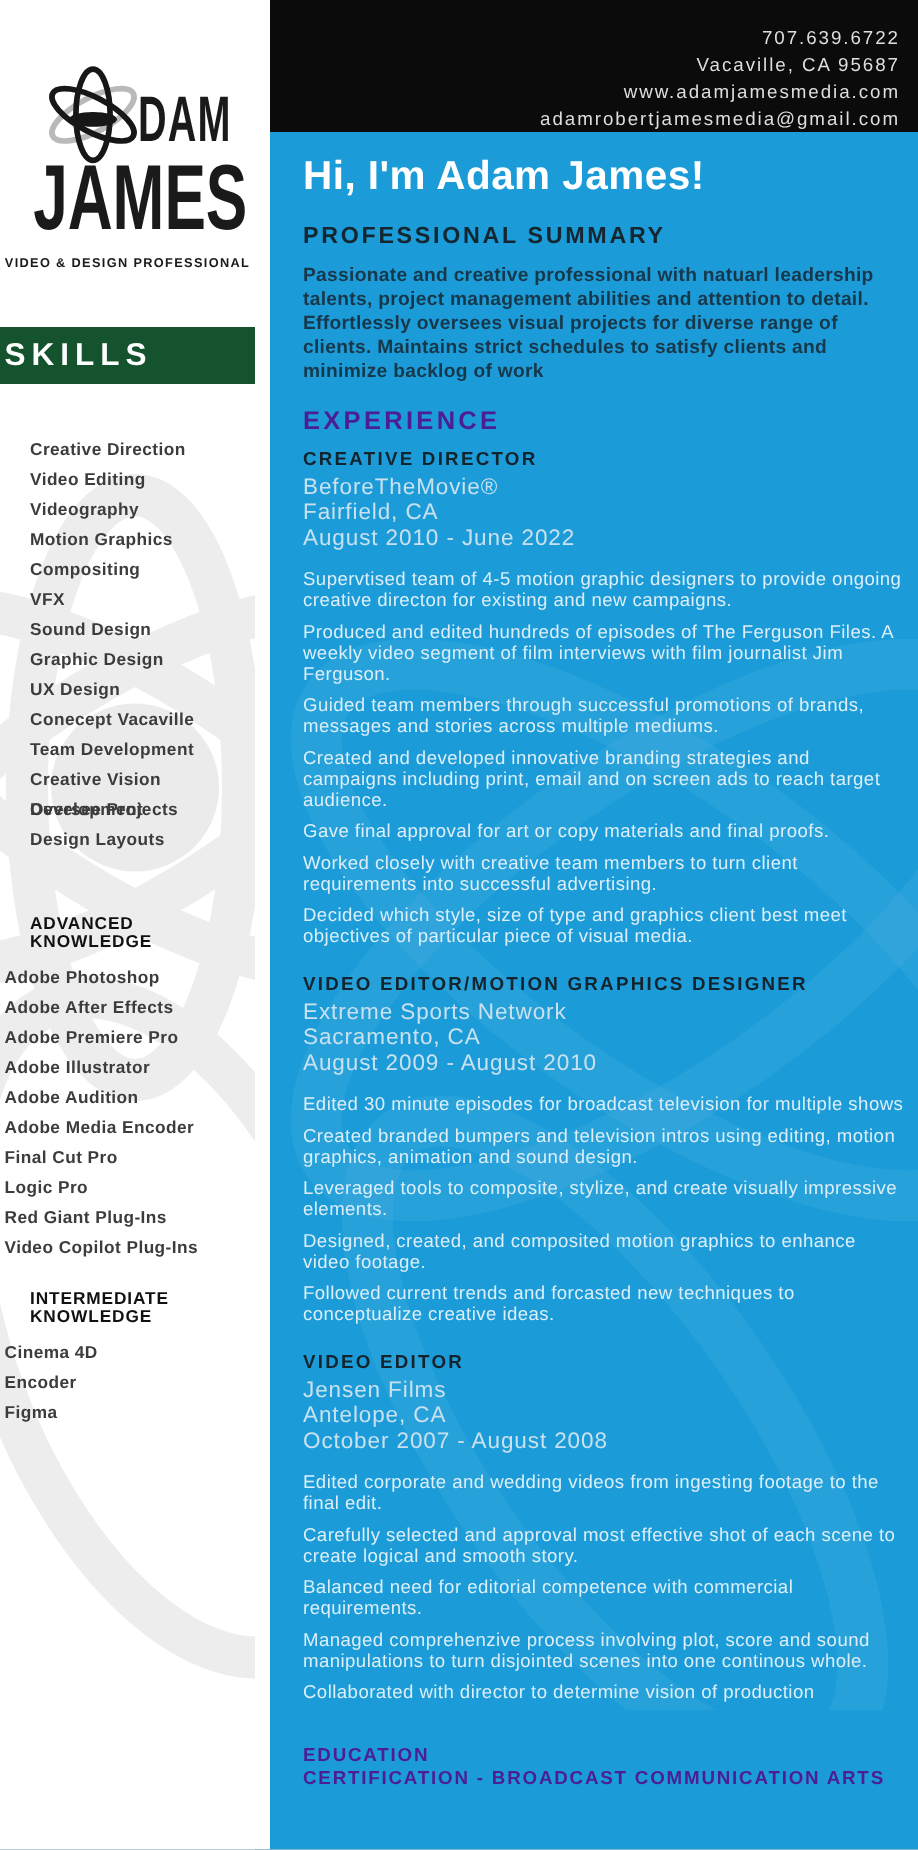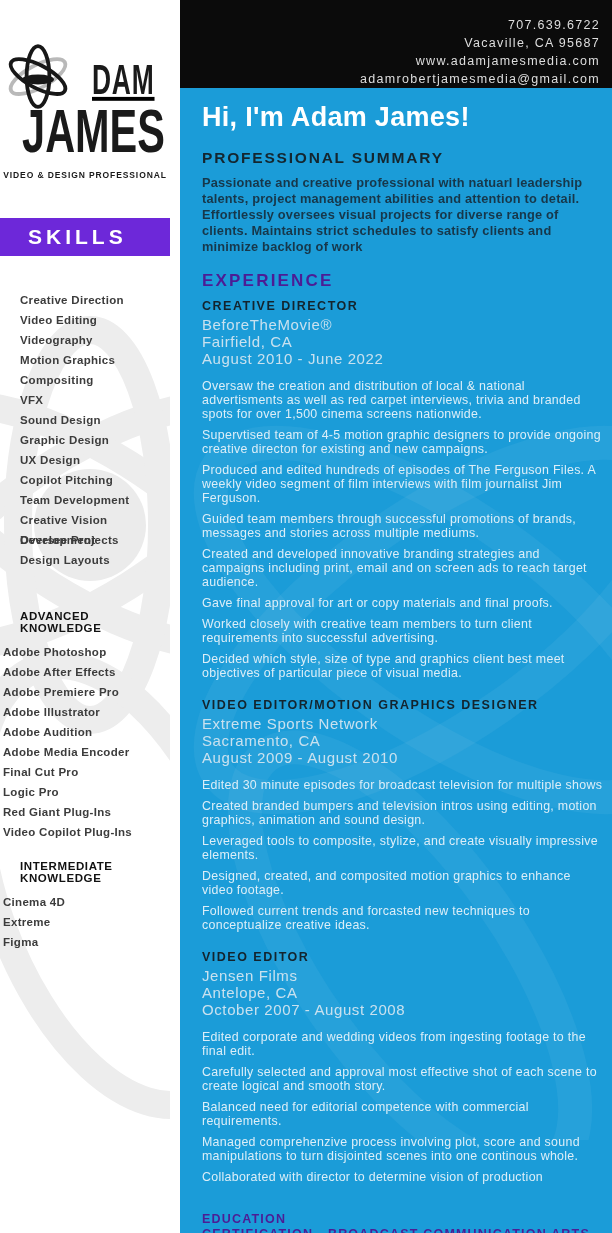--- a/index.html
+++ b/index.html
@@ -3,31 +3,31 @@
 <meta charset="utf-8">
 <style>
   * { box-sizing: border-box; }
   body { margin:0; background:#555; font-family:"Liberation Sans", sans-serif; }
   .page { position:relative; width:612px; height:1233px; margin:0 auto; background:#ffffff; overflow:hidden; }
 
   
   .sidebar { position:absolute; left:0; top:0; width:170px; height:100%; background:#ffffff; overflow:hidden; }
   .side-watermark { position:absolute; top:225px; left:-120px; z-index:1; }
   .logo { position:relative; z-index:2; height:160px; padding-top:38px; text-align:center; }
-  .logo-row { display:flex; align-items:center; justify-content:space-between; height:74px;text-decoration:underline; }
+  .logo-row { display:flex; align-items:center; justify-content:flex-end; height:74px; }
   .atom-svg { width:76px; height:76px; margin-right:-8px; flex:0 0 auto; }
   .dam { display:inline-block; font-size:33px; font-weight:bold; color:#1a1a1a; letter-spacing:1px;
          transform:scaleX(0.8) scaleY(1.3); transform-origin:left center; margin-top:10px; }
   .james { font-size:56px; font-weight:bold; color:#1a1a1a; line-height:0.9; margin-top:-8px;
            transform:scaleX(0.74) scaleY(1.1); transform-origin:center top; letter-spacing:0px; }
   .tagline { font-size:8.5px; font-weight:bold; color:#1a1a1a; letter-spacing:0.9px; margin-top:16px; }
 
-  .skills-bar { position:relative; z-index:2; margin-top:58px; height:38px; background:#6d28d9;
+  .skills-bar { position:relative; z-index:2; margin-top:58px; height:38px; background:#14532d;
                 color:#fff; font-size:21px; font-weight:bold; letter-spacing:4px;
-                line-height:38px; padding-left:28px; }
+                line-height:38px; padding-left:3px; }
   .skill-list { list-style:none; margin:34px 0 0 0; padding:0 0 0 20px; position:relative; z-index:2; }
   .skill-list li { font-size:11.5px; font-weight:bold; color:#3c3c3c; height:20px; line-height:20px; letter-spacing:0.3px; }
   .side-subhead { position:relative; z-index:2; margin:40px 0 0 20px; font-size:11.5px; font-weight:bold;
                   color:#111; letter-spacing:0.6px; }
   .side-subhead.second { margin-top:18px; }
   .sub-list { list-style:none; margin:8px 0 0 0; padding:0 0 0 3px; position:relative; z-index:2; }
   .sub-list li { font-size:11.5px; font-weight:bold; color:#3c3c3c; height:20px; line-height:20px; letter-spacing:0.3px; }
 
   
   .main { position:absolute; left:180px; top:0; width:442px; height:1233px; background:#1b9cd8; overflow:hidden; }
@@ -96,21 +96,21 @@
     <ul class="skill-list">
       <li>Creative Direction</li>
       <li>Video Editing</li>
       <li>Videography</li>
       <li>Motion Graphics</li>
       <li>Compositing</li>
       <li>VFX</li>
       <li>Sound Design</li>
       <li>Graphic Design</li>
       <li>UX Design</li>
-      <li>Copilot Pitching</li>
+      <li>Conecept Vacaville</li>
       <li>Team Development</li>
       <li>Creative Vision Development</li>
       <li>Oversee Projects</li>
       <li>Design Layouts</li>
     </ul>
 
     <div class="side-subhead">ADVANCED KNOWLEDGE</div>
     <ul class="sub-list">
       <li>Adobe Photoshop</li>
       <li>Adobe After Effects</li>
@@ -120,21 +120,21 @@
       <li>Adobe Media Encoder</li>
       <li>Final Cut Pro</li>
       <li>Logic Pro</li>
       <li>Red Giant Plug-Ins</li>
       <li>Video Copilot Plug-Ins</li>
     </ul>
 
     <div class="side-subhead second">INTERMEDIATE KNOWLEDGE</div>
     <ul class="sub-list">
       <li>Cinema 4D</li>
-      <li>Extreme</li>
+      <li>Encoder</li>
       <li>Figma</li>
     </ul>
   </aside>
 
   <main class="main">
 
     <svg class="main-watermark" width="442" height="900" viewBox="0 0 442 900" aria-hidden="true">
       <g stroke="rgba(255,255,255,0.05)" stroke-width="34" fill="none">
         <ellipse cx="260" cy="380" rx="270" ry="105" transform="rotate(-35 260 380)"></ellipse>
         <ellipse cx="260" cy="380" rx="270" ry="105" transform="rotate(35 260 380)"></ellipse>
@@ -157,21 +157,20 @@
     <h2 class="exp-title">EXPERIENCE</h2>
 
     <section class="job">
       <h3 class="job-title">CREATIVE DIRECTOR</h3>
       <div class="job-meta">
         <div>BeforeTheMovie®</div>
         <div>Fairfield, CA</div>
         <div>August 2010 - June 2022</div>
       </div>
       <div class="bullets">
-        <p>Oversaw the creation and distribution of local &amp; national advertisments as well as red carpet interviews, trivia and branded spots for over 1,500 cinema screens nationwide.</p>
         <p>Supervtised team of 4-5 motion graphic designers to provide ongoing creative directon for existing and new campaigns.</p>
         <p>Produced and edited hundreds of episodes of The Ferguson Files. A weekly video segment of film interviews with film journalist Jim Ferguson.</p>
         <p>Guided team members through successful promotions of brands, messages and stories across multiple mediums.</p>
         <p>Created and developed innovative branding strategies and campaigns including print, email and on screen ads to reach target audience.</p>
         <p>Gave final approval for art or copy materials and final proofs.</p>
         <p>Worked closely with creative team members to turn client requirements into successful advertising.</p>
         <p>Decided which style, size of type and graphics client best meet objectives of particular piece of visual media.</p>
       </div>
     </section>
 

